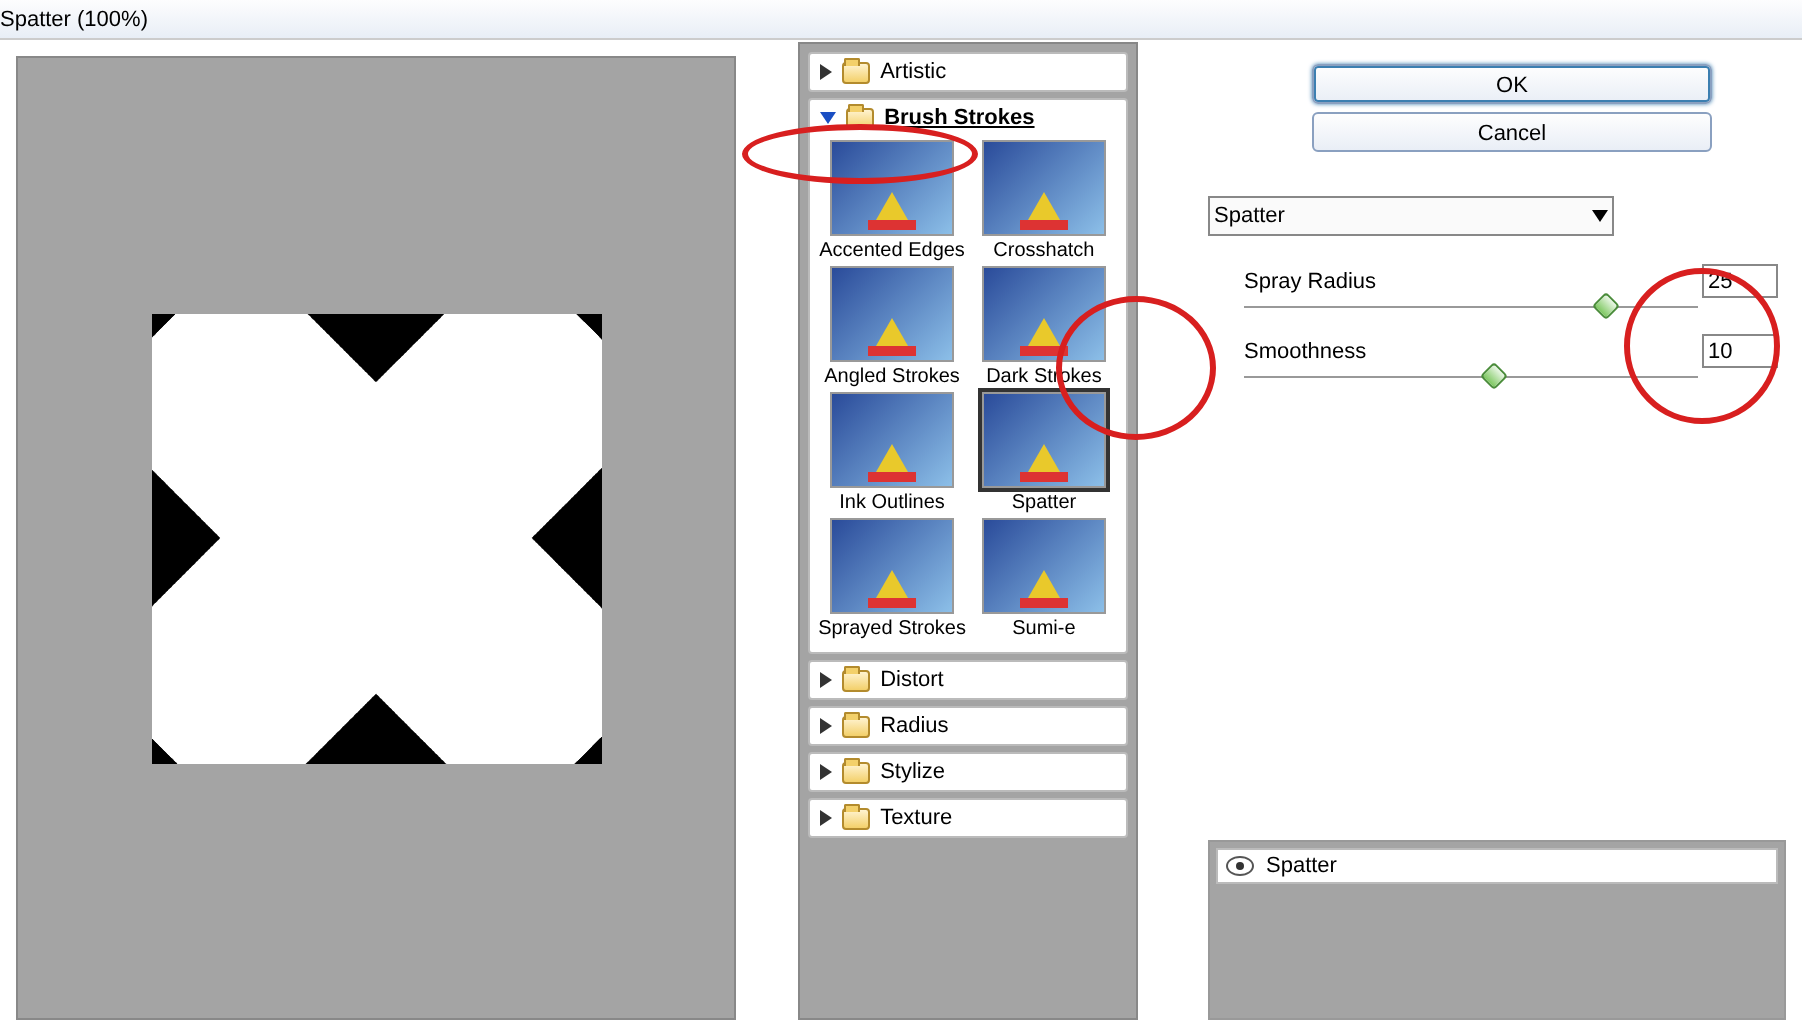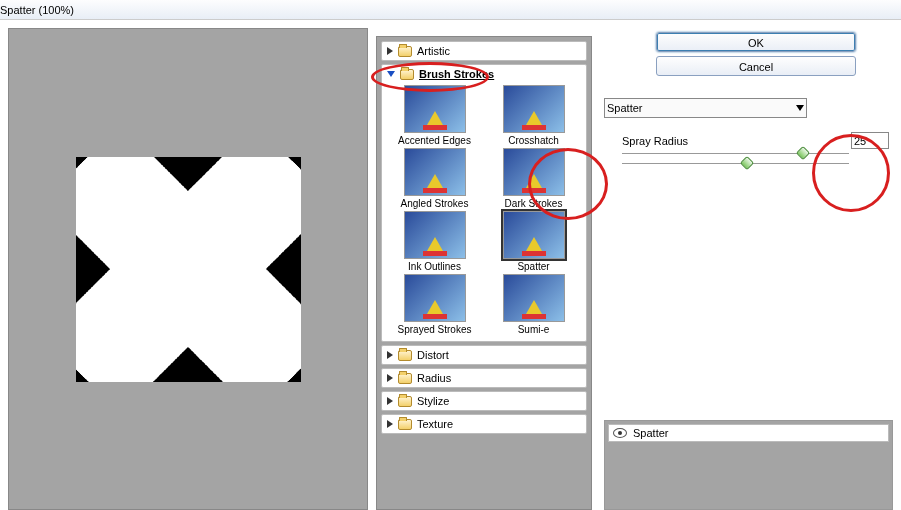--- a/index.html
+++ b/index.html
@@ -6,21 +6,21 @@
   body { width: 901px; height: 510px; background: #fff; overflow: hidden; }
   .titlebar { height: 20px; line-height: 20px; padding-left: 0; background: linear-gradient(#fdfdfe,#e8eef6); border-bottom: 1px solid #ccc; color: #000; }
   .main { display: flex; height: 490px; }
   .preview-pane { width: 360px; background: #a4a4a4; border: 1px solid #888; margin: 8px 4px 0 8px; display: flex; align-items: center; justify-content: center; }
   .preview-img { width: 225px; height: 225px; background: #000; position: relative; overflow: hidden; }
   .xshape { position: absolute; inset:0; }
   .xshape::before, .xshape::after { content:""; position:absolute; left:50%; top:50%; width:300px; height:110px; background: repeating-radial-gradient(circle at 10% 20%, #fff 0 1px, transparent 1px 2px), repeating-radial-gradient(circle at 70% 60%, #fff 0 1px, transparent 1px 3px), #fff; transform-origin:center; }
   .xshape::before { transform: translate(-50%,-50%) rotate(45deg); }
   .xshape::after  { transform: translate(-50%,-50%) rotate(-45deg); }
 
-  .gallery-pane { width: 216px; margin: 16px 4px 0 4px; display:flex; flex-direction:column; }
+  .gallery-pane { width: 216px; margin: 1px 4px 0 4px; display:flex; flex-direction:column;align-items:center; }
   .gallery-scroll { flex:1; background:#a4a4a4; border:1px solid #888; padding:4px; overflow:auto; position:relative; }
   .cat { background:#fff; border:1px solid #bbb; border-radius:2px; margin-bottom:3px; }
   .cat-head { display:flex; align-items:center; gap:5px; padding:3px 5px; cursor:pointer; }
   .tri { width:0; height:0; display:inline-block; }
   .tri-right { border-left:6px solid #333; border-top:4px solid transparent; border-bottom:4px solid transparent; }
   .tri-down  { border-top:6px solid #1a4fc3; border-left:4px solid transparent; border-right:4px solid transparent; }
   .folder { width:14px; height:11px; background:linear-gradient(#fff3d0,#f3d06a); border:1px solid #b38b2d; border-radius:2px; position:relative; }
   .folder::before{content:"";position:absolute;top:-3px;left:0;width:6px;height:3px;background:#f3d06a;border:1px solid #b38b2d;border-bottom:none;border-radius:1px 1px 0 0;}
   .cat-body { display:grid; grid-template-columns: repeat(2,1fr); gap:2px 2px; padding:2px 4px 6px 4px; }
   .thumb { display:flex; flex-direction:column; align-items:center; cursor:pointer; }
@@ -178,20 +178,24 @@
 
     <div class="param">
       <span>Spray Radius</span>
       <input value="25" style="">
     </div>
     <div class="slider">
       <div class="slider-track"></div>
         <div class="slider-thumb" style="left:176px;"></div>
     </div>
 
+    <div class="param">
+      <span>Smoothness</span>
+      <input value="10" style="">
+    </div>
     <div class="slider">
       <div class="slider-track"></div>
         <div class="slider-thumb" style="left:120px;"></div>
     </div>
 
     <div class="spacer"></div>
 
     <div class="stack-pane">
       <div class="stack-row">
         <span class="eye"></span>

